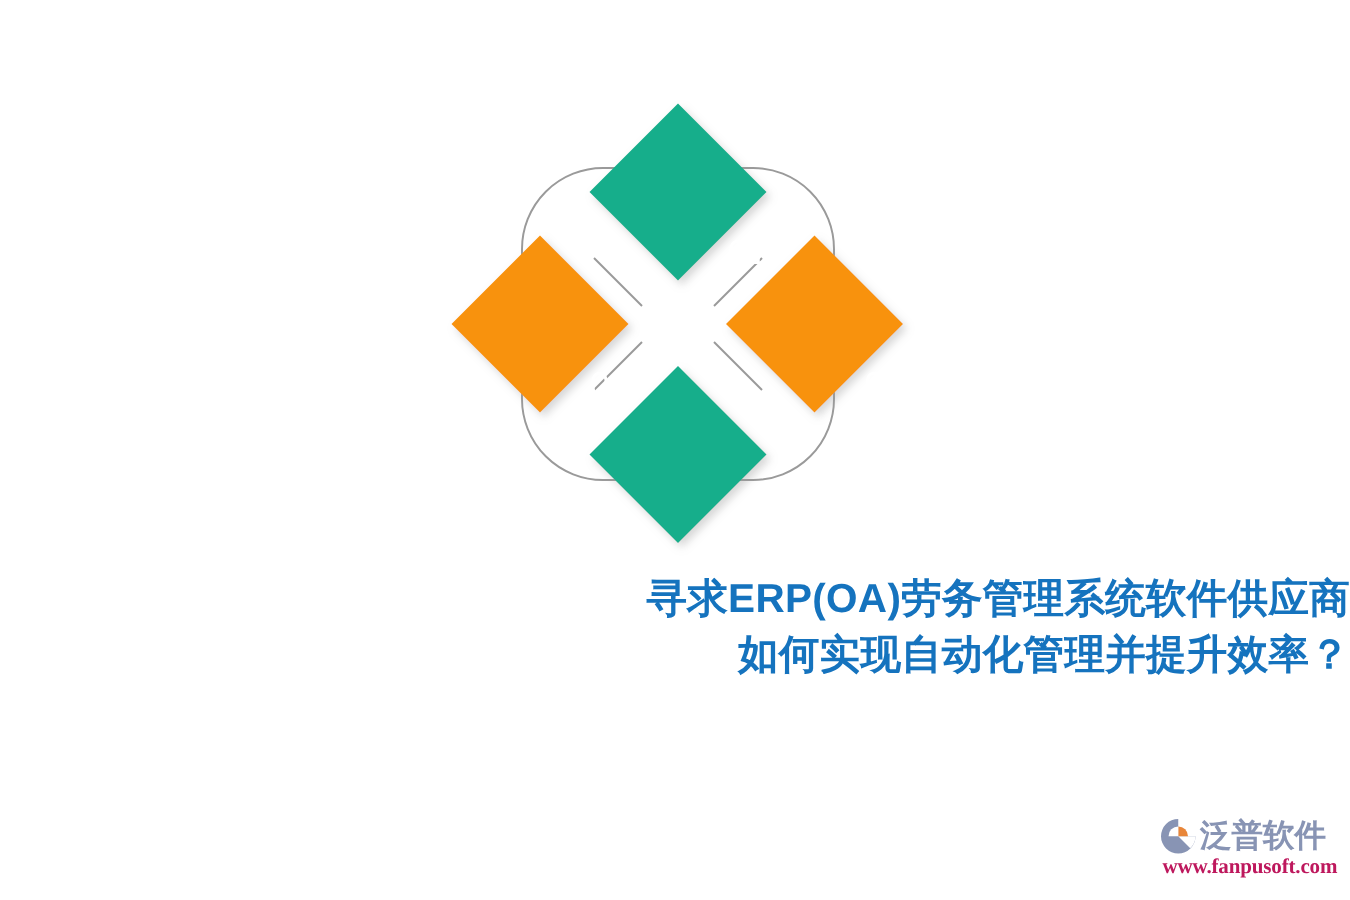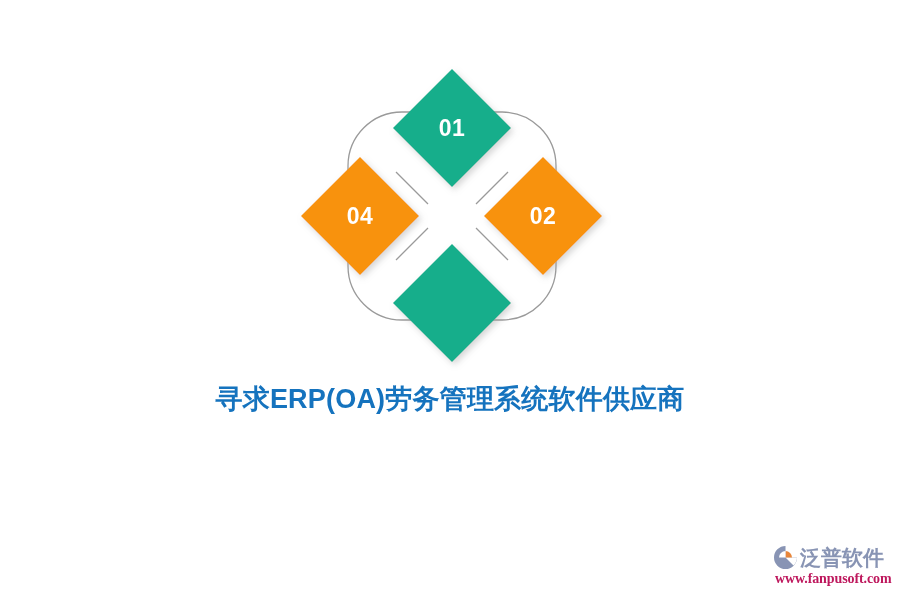--- a/index.html
+++ b/index.html
@@ -36,42 +36,43 @@
     left: 0;
     top: 0;
     width: 340px;
     height: 340px;
     display: block;
   }
 
   .node-label {
     position: absolute;
     width: 120px;
-    text-align: center;
+    text-align: right;
     color: #ffffff;
     font-family: "Liberation Sans", sans-serif;
     font-size: 23px;
-    font-weight: 700;
+    font-weight: 400;
     letter-spacing: 0.5px;
     line-height: 1;
     pointer-events: none;
+    margin-top: 40px;
   }
   
   #label-01 { left: 110px; top:  71px; }
   #label-02 { left:  18px; top: 159px; }
   #label-03 { left: 201px; top: 159px; }
   #label-04 { left: 110px; top: 246px; }
 
   
   #headline {
     position: absolute;
     left: 0;
     top: 381px;
     width: 900px;
-    text-align: center;
+    text-align: right;
     color: #1573BE;
     font-family: "Liberation Sans", sans-serif;
     font-size: 27px;
     font-weight: 700;
     line-height: 37px;
     letter-spacing: 0.2px;
   }
   #headline .line { display: block; white-space: nowrap; }
 
   
@@ -150,20 +151,21 @@
       </g>
     </svg>
 
     <div class="node-label" id="label-01">01</div>
     <div class="node-label" id="label-02">04</div>
     <div class="node-label" id="label-03">02</div>
   </div>
 
   <div id="headline">
     <span class="line">寻求ERP(OA)劳务管理系统软件供应商</span>
+    <span class="line">如何实现自动化管理并提升效率？</span>
   </div>
 
   <div id="logo">
     <div id="logo-top">
       <svg id="logo-mark" viewBox="0 0 50 50" xmlns="http://www.w3.org/2000/svg">
 
         <path d="M25,2 A23,23 0 1 0 25,48 A23,23 0 0 0 48,25 L25,25 Z" fill="#8894B4"></path>
 
         <path d="M25,25 L48,25 A23,23 0 0 1 41,41 Z" fill="#FFFFFF"></path>
 

